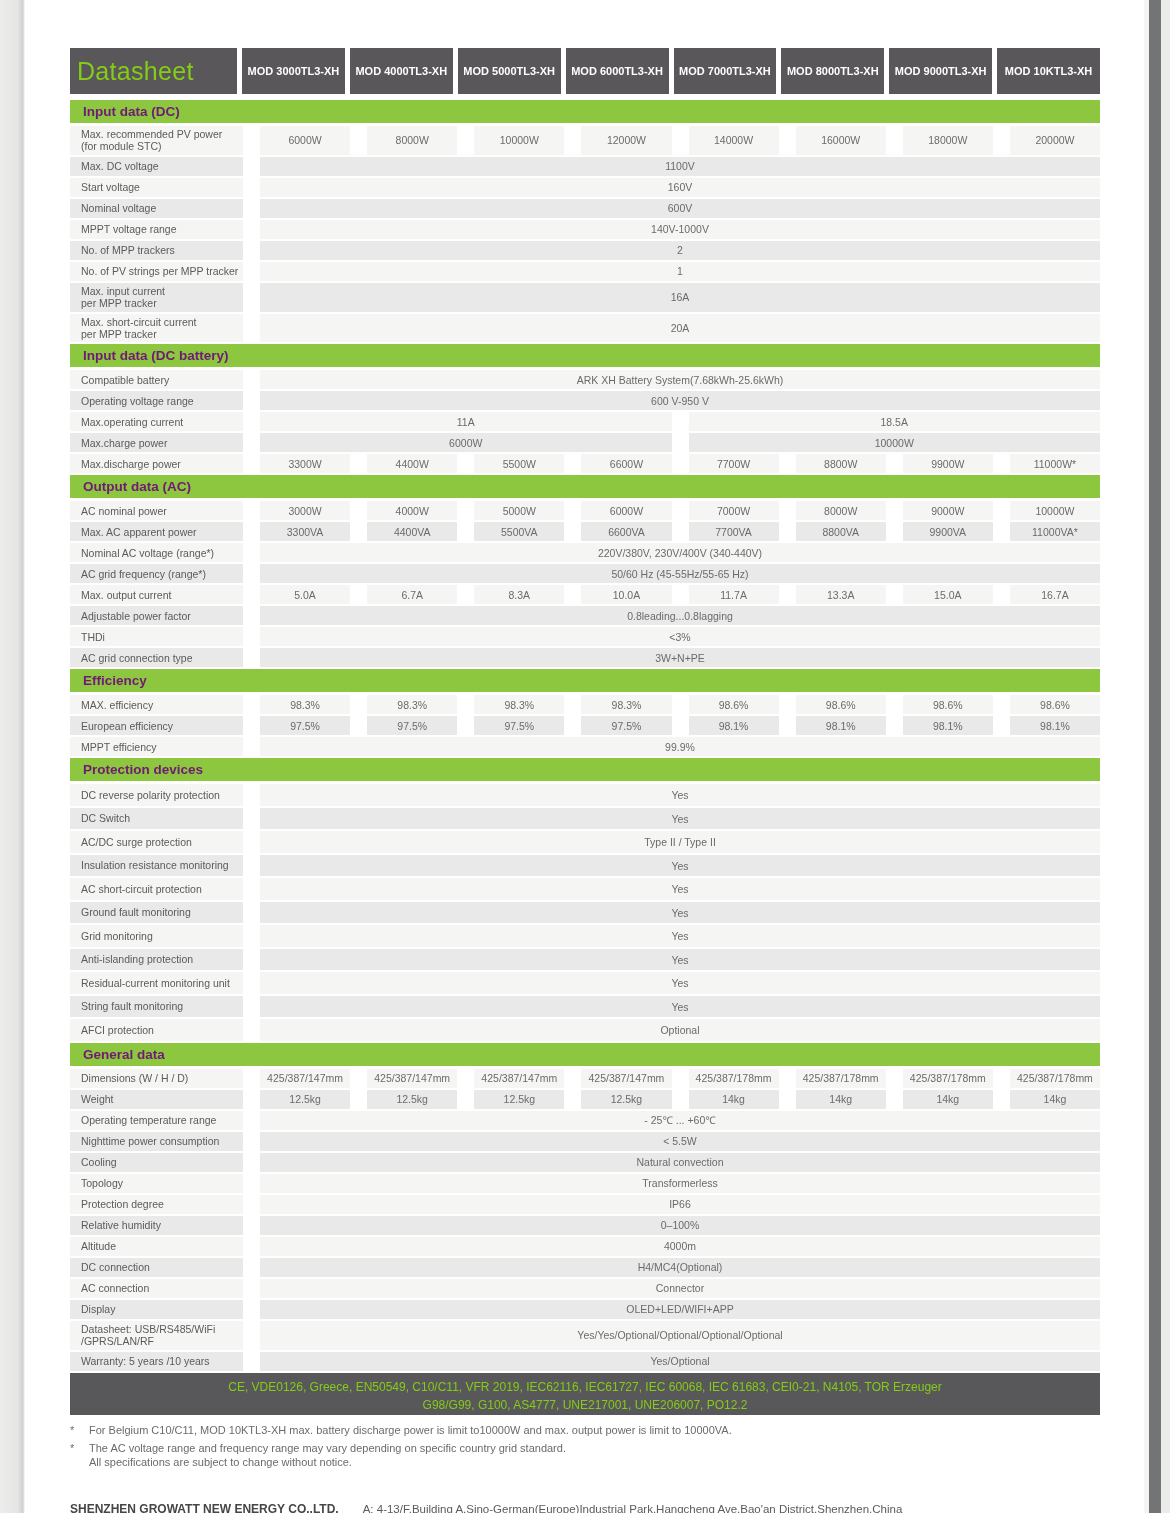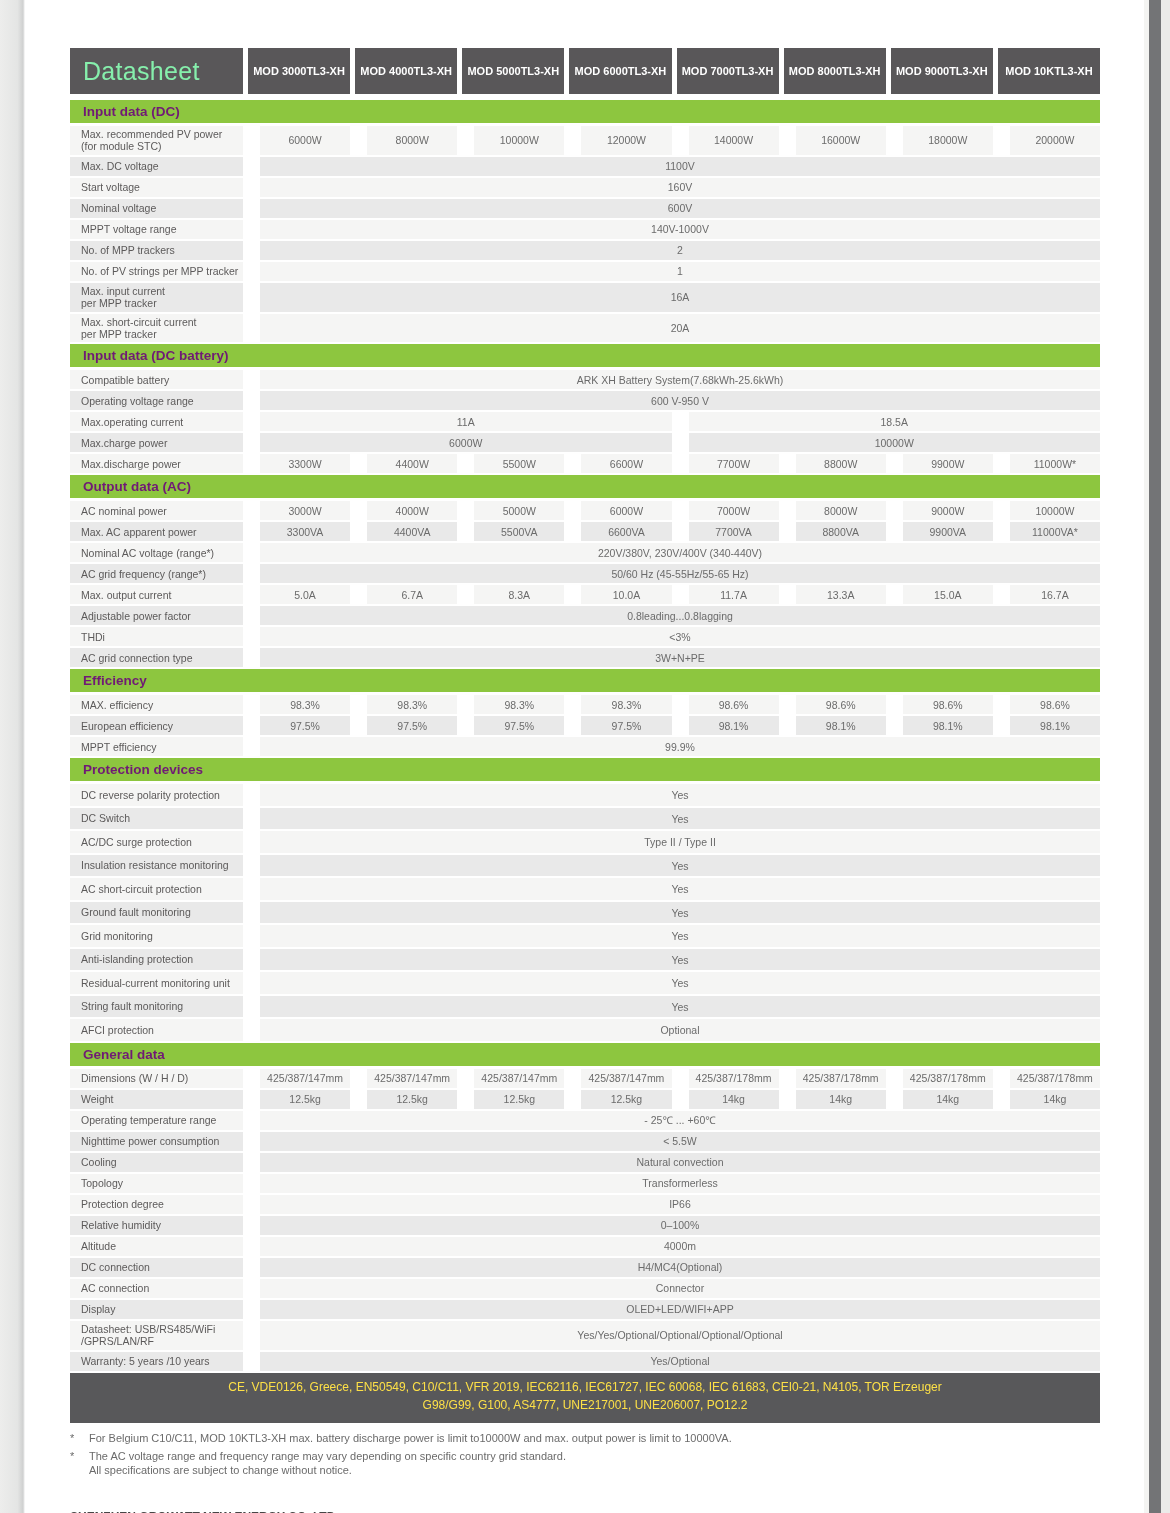--- a/index.html
+++ b/index.html
@@ -12,38 +12,38 @@
   .left-edge{position:absolute;left:0;top:0;width:25px;height:100%;
     background:linear-gradient(to right,#ededec,#e4e5e4 70%,#cfd0d0 92%,#ffffff 100%);}
   .scroll-track{position:absolute;top:0;right:0;width:9px;height:100%;background:#ebebe9;}
   .scroll-thumb{position:absolute;top:0;right:9px;width:12px;height:100%;background:#737476;}
   .scroll-shade{position:absolute;top:0;right:21px;width:5px;height:100%;background:#f4f4f2;}
 
   .page{position:absolute;left:70px;top:48px;width:1030px;}
 
   
   .header-row{display:flex;gap:5px;height:46px;margin-bottom:6px;}
-  .brand-box{flex:0 0 160px;width:160px;background:#595759;color:#86efac;display:flex;align-items:center;
-    padding-left:13px;font-size:25px;letter-spacing:.3px;box-sizing:content-box;text-align:right;}
+  .brand-box{flex:0 0 160px;width:160px;background:#595759;color:#84cc16;display:flex;align-items:center;
+    padding-left:7px;font-size:25px;letter-spacing:.3px;box-sizing:content-box;text-align:right;}
   .model-box{flex:1;background:#595759;color:#fff;display:flex;align-items:center;justify-content:center;
     font-size:11px;font-weight:700;text-align:left;}
 
   
   .section-bar{height:23px;background:#8dc63f;color:#701a75;font-weight:700;font-size:13.5px;
     display:flex;align-items:center;padding-left:13px;margin:2px 0 3px;}
   .row{display:flex;gap:17px;margin-bottom:2px;}
   .row > .cell{background:#f5f5f4;}
   .row.alt > .cell{background:#e9e9e9;}
   .cell{display:flex;align-items:center;box-sizing:border-box;min-height:19px;}
   .lab{flex:0 0 173px;padding:2px 2px 2px 11px;font-size:10.5px;color:#5c5a5a;line-height:1.18;white-space:pre-line;}
   .val{flex:1;justify-content:center;text-align:center;font-size:10.5px;color:#6b6b6b;padding:2px 1px;}
   .sec-4 .cell{min-height:21.5px;} 
 
   
-  .cert-bar{background:#58585a;color:#fde047;text-align:center;font-size:12px;line-height:1.55;padding:5px 0 8px;}
+  .cert-bar{background:#58585a;color:#84cc16;text-align:center;font-size:12px;line-height:1.55;padding:5px 0 0;}
 
   
   .footnotes{margin-top:9px;}
   .footnote{display:flex;font-size:11px;color:#6b6b6b;margin-bottom:5px;line-height:1.25;}
   .footnote .star{flex:0 0 12px;}
   .footnote .txt{white-space:pre-line;padding-left:7px;}
 
   
   .footer{margin-top:32px;font-size:11.5px;color:#5c5a5a;}
   .footer-line1{display:flex;gap:24px;align-items:baseline;margin-bottom:10px;}

